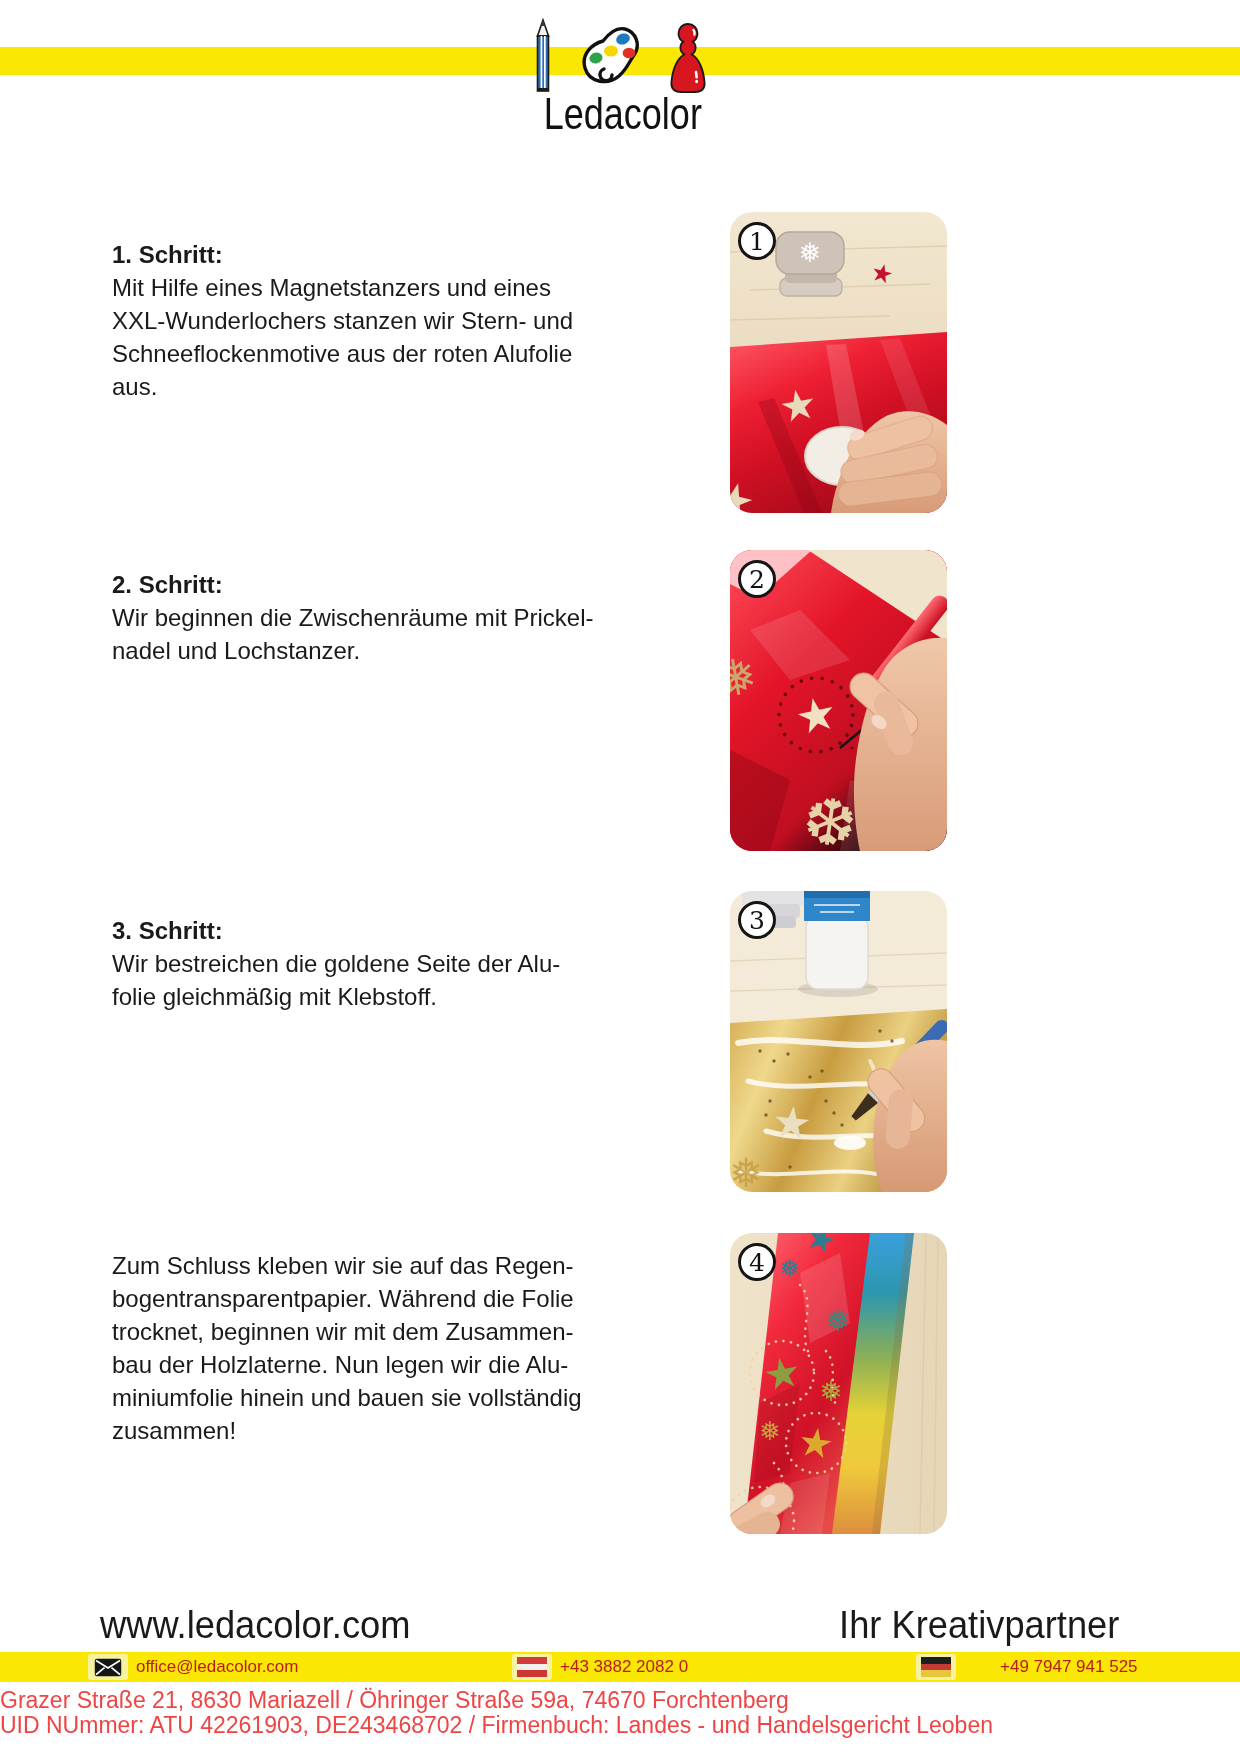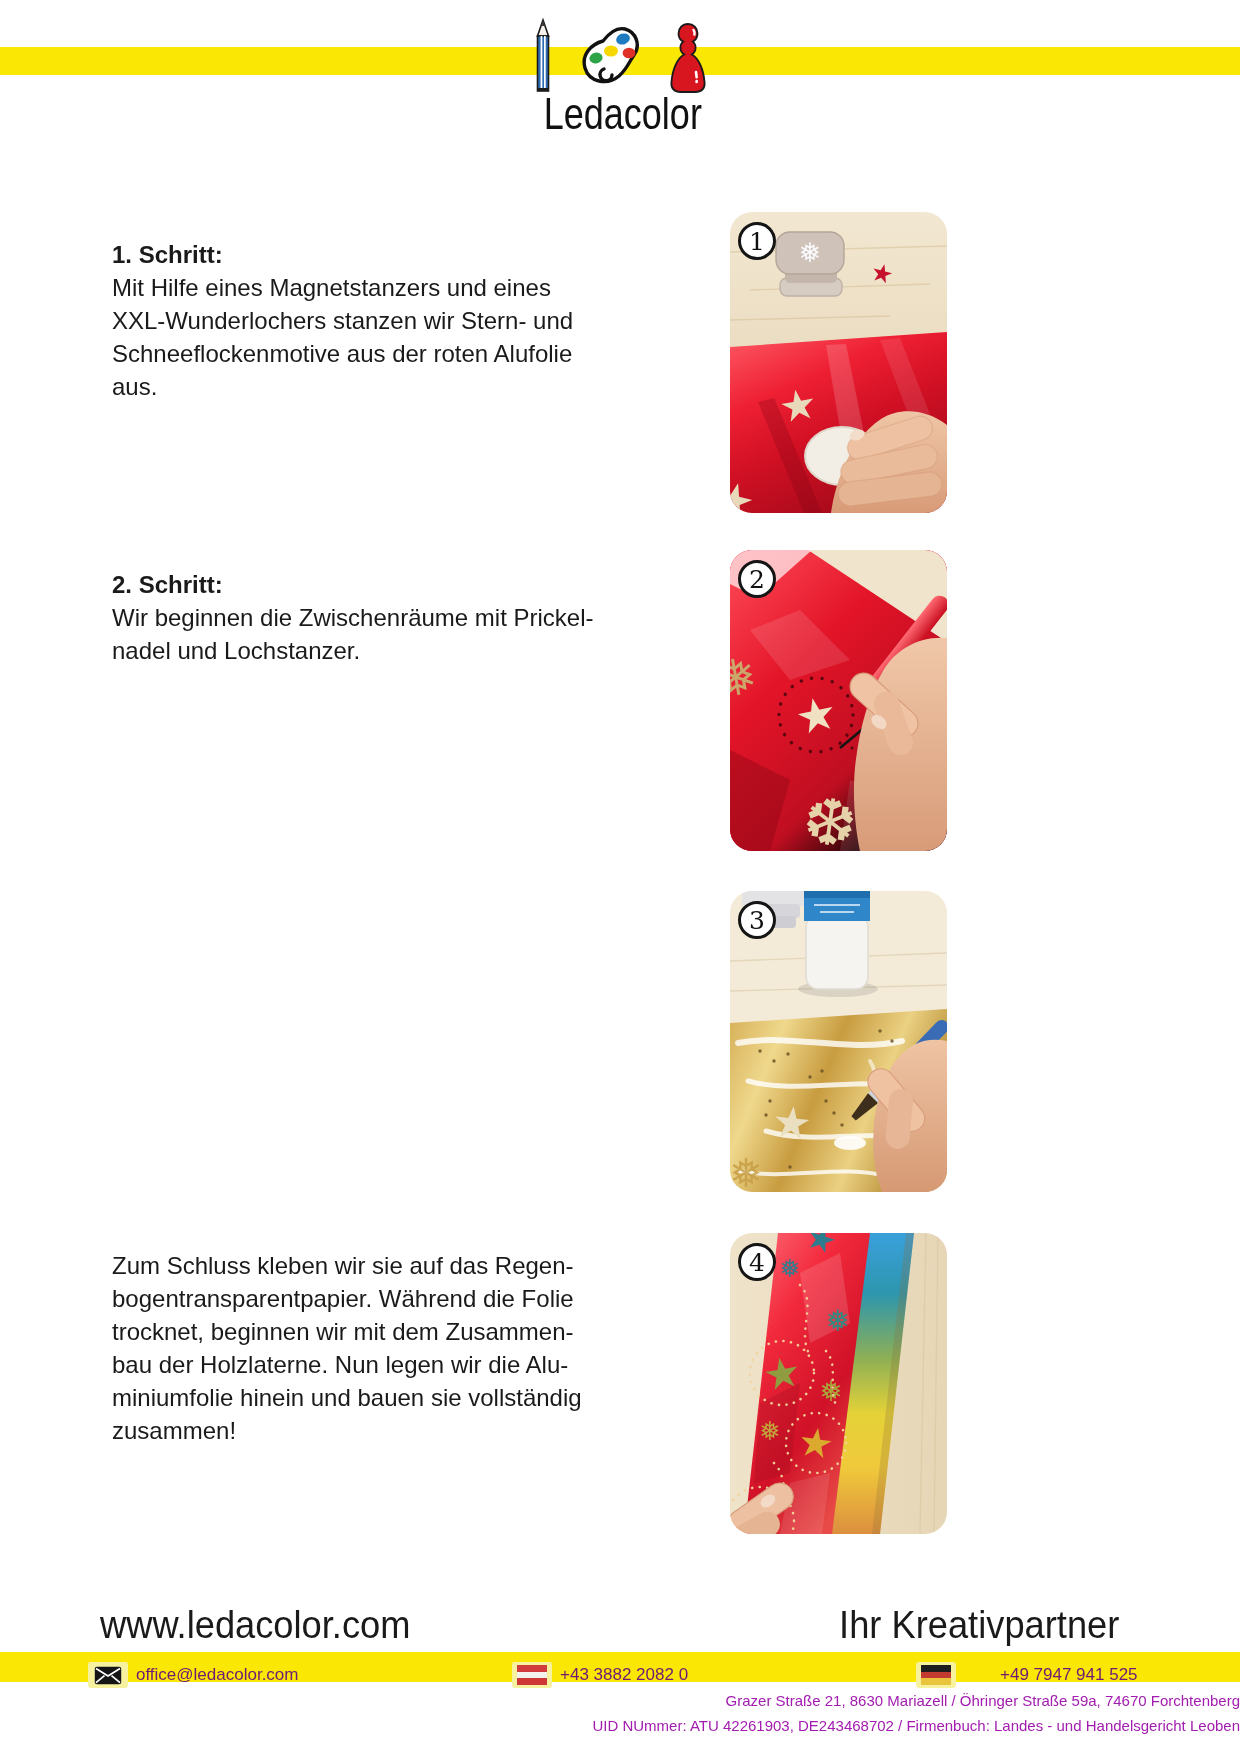--- a/index.html
+++ b/index.html
@@ -34,32 +34,32 @@
            border:3px solid #151515; border-radius:50%; display:flex; align-items:center; justify-content:center;
            font-family:"DejaVu Serif", serif; font-size:25px; color:#111; }
 
   
   .footer-big { position:absolute; left:100px; right:121px; top:1603px; height:46px;
                 display:flex; justify-content:space-between; }
   .footer-site { font-size:39px; transform:scaleX(0.93); transform-origin:left bottom; white-space:nowrap; }
   .footer-tagline { font-size:39px; transform:scaleX(0.93); transform-origin:right bottom; white-space:nowrap; }
 
   .footer-bar { position:absolute; left:0; top:1652px; width:100%; height:30px; }
-  .footer-bar-item { position:absolute; top:8px; height:30px; display:flex; align-items:center; font-size:17px; color:#701a75;justify-content:center; }
+  .footer-bar-item { position:absolute; top:0; height:30px; display:flex; align-items:center; font-size:17px; color:#b91c1c;justify-content:center; }
   .icon-box { display:inline-flex; align-items:center; justify-content:center;
               background:#F6F2A0; border-radius:3px; width:40px; height:26px; margin-right:8px; }
   .flag { width:30px; height:20px; display:block; }
   .flag-at { background:linear-gradient(180deg,#D23B3B 0 33%,#F3F1EC 33% 66%,#CE3535 66% 100%); }
   .flag-de { background:linear-gradient(180deg,#1E1E1E 0 33%,#C43B31 33% 66%,#E8C53C 66% 100%); }
   .fb-email { left:88px; }
   .fb-phone-at { left:480px;padding-left:32px; }
   .fb-phone-de { left:916px;gap:36px; }
 
-  .footer-address { position:absolute; left:0; top:1688px; width:100%; text-align:right;
-                    font-size:15px; line-height:25px; color:#a21caf; }
+  .footer-address { position:absolute; left:0; top:1688px; width:100%; text-align:left;
+                    font-size:23px; line-height:25px; color:#ef4444; }
 </style>
 </head>
 <body>
 
 <div class="page">
 
   <div class="top-band" style="background:#FAE703;"></div>
 
   <div class="logo-icons">
 
@@ -96,20 +96,25 @@
     <div class="step-title">1. Schritt:</div>
     <div class="step-body">Mit Hilfe eines Magnetstanzers und eines
 XXL-Wunderlochers stanzen wir Stern- und
 Schneeflockenmotive aus der roten Alufolie
 aus.</div>
   </div>
   <div class="step-text step-2-text">
     <div class="step-title">2. Schritt:</div>
     <div class="step-body">Wir beginnen die Zwischenräume mit Prickel-
 nadel und Lochstanzer.</div>
+  </div>
+  <div class="step-text step-3-text">
+    <div class="step-title">3. Schritt:</div>
+    <div class="step-body">Wir bestreichen die goldene Seite der Alu-
+folie gleichmäßig mit Klebstoff.</div>
   </div>
   <div class="step-text step-4-text">
     <div class="step-body">Zum Schluss kleben wir sie auf das Regen-
 bogentransparentpapier. Während die Folie
 trocknet, beginnen wir mit dem Zusammen-
 bau der Holzlaterne. Nun legen wir die Alu-
 miniumfolie hinein und bauen sie vollständig
 zusammen!</div>
   </div>
 

